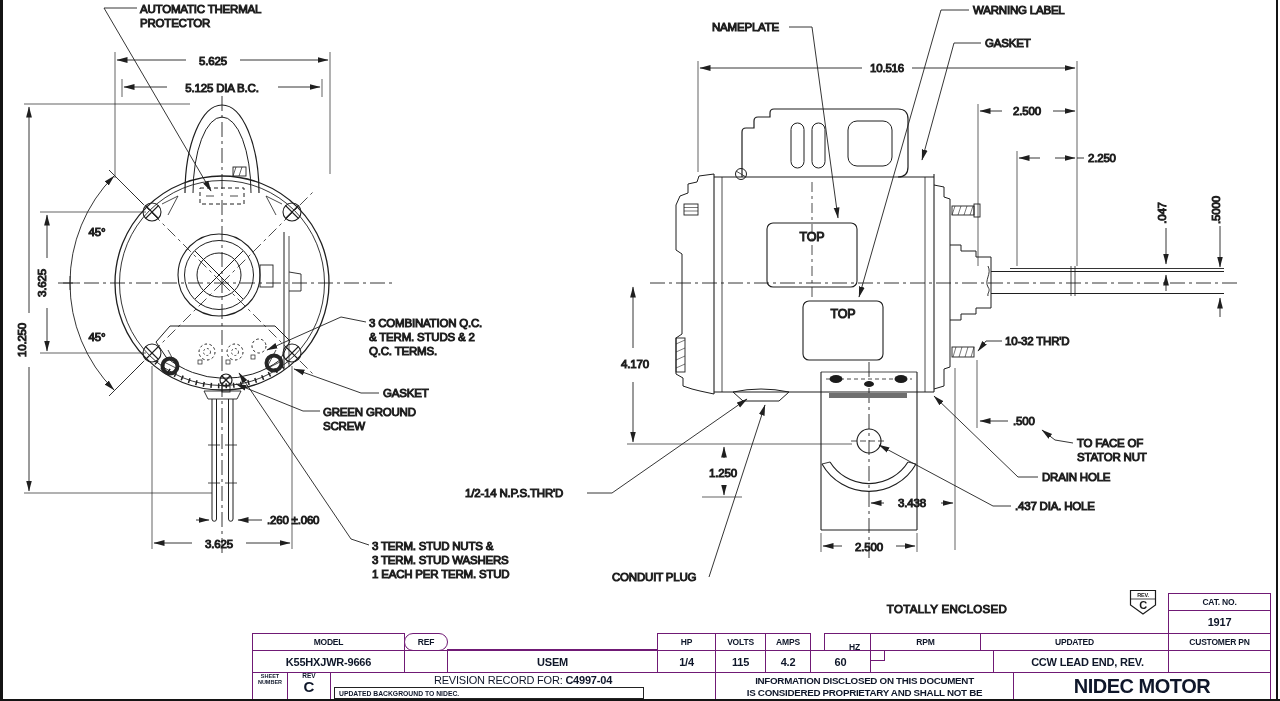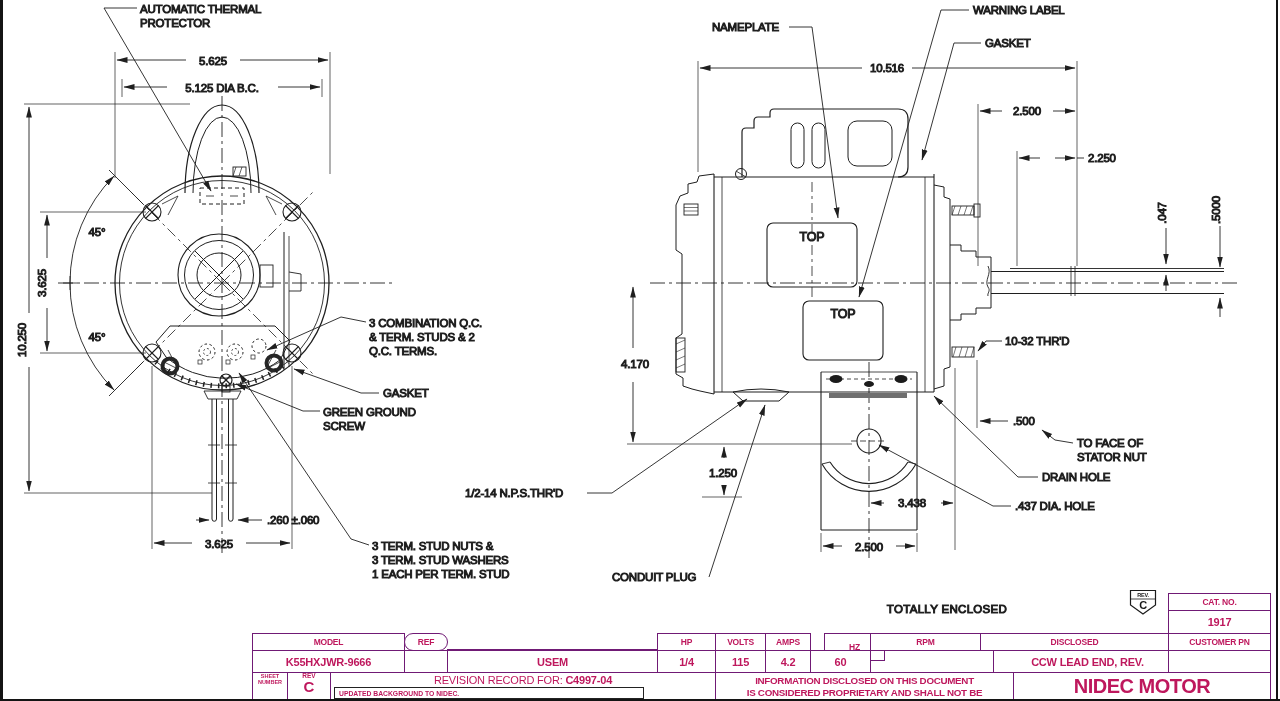--- a/index.html
+++ b/index.html
@@ -1,17 +1,17 @@
 <!DOCTYPE html>
 <html><head>
 <meta charset="utf-8">
 <style>
   html,body{margin:0;padding:0;background:#fff;}
   #sheet{position:relative;width:1280px;height:701px;background:#ffffff;overflow:hidden;
-         font-family:"Liberation Sans",sans-serif;color:#be185d;}
+         font-family:"Liberation Sans",sans-serif;color:#0f172a;}
   svg text{font-family:"Liberation Sans",sans-serif;fill:#1a1a1a;letter-spacing:-0.2px;}
   .lbl{font-size:11.5px;}
   .dim{font-size:11.5px;}
   .big-top{font-size:12.5px;}
   .edge{position:absolute;background:#141414;}
   
   .cell{position:absolute;border:1px solid #701a75;box-sizing:border-box;display:flex;
         align-items:center;justify-content:center;background:#fff;overflow:hidden;}
   .hdr{font-size:8.5px;font-weight:700;letter-spacing:-0.2px;}
   .val{font-size:11px;font-weight:700;letter-spacing:-0.2px;}
@@ -375,21 +375,21 @@
     <div class="cell val" style="left:1168px;top:610px;width:103px;height:24px;">1917</div>
 
     <div class="cell hdr" style="left:252px;top:633px;width:153px;height:18px;">MODEL</div>
     <div class="cell hdr" style="left:404px;top:633px;width:44px;height:18px;border-radius:9px;">REF</div>
     <div class="cell hdr" style="left:447px;top:633px;width:211px;height:18px;margin-top:16px;">CUSTOMER</div>
     <div class="cell hdr" style="left:657px;top:633px;width:59px;height:18px;">HP</div>
     <div class="cell hdr" style="left:715px;top:633px;width:51px;height:18px;">VOLTS</div>
     <div class="cell hdr" style="left:765px;top:633px;width:46px;height:18px;">AMPS</div>
     <div class="cell hdr" style="left:824px;top:633px;width:61px;height:28px;">HZ</div>
     <div class="cell hdr" style="left:870px;top:633px;width:111px;height:18px;">RPM</div>
-    <div class="cell hdr" style="left:980px;top:633px;width:189px;height:18px;">DISCLOSED</div>
+    <div class="cell hdr" style="left:980px;top:633px;width:189px;height:18px;">UPDATED</div>
     <div class="cell hdr" style="left:1168px;top:633px;width:103px;height:18px;text-align:center;">CUSTOMER PN</div>
 
     <div class="cell val" style="left:252px;top:650px;width:153px;height:23px;">K55HXJWR-9666</div>
     <div class="cell val" style="left:404px;top:650px;width:44px;height:23px;"></div>
     <div class="cell val" style="left:447px;top:650px;width:211px;height:23px;">USEM</div>
     <div class="cell val" style="left:657px;top:650px;width:59px;height:23px;">1/4</div>
     <div class="cell val" style="left:715px;top:650px;width:51px;height:23px;">115</div>
     <div class="cell val" style="left:765px;top:650px;width:46px;height:23px;">4.2</div>
     <div class="cell val" style="left:810px;top:650px;width:61px;height:23px;">60</div>
     <div class="cell val" style="left:870px;top:685px;width:134px;height:23px;">1075 / 2 SPD</div>

